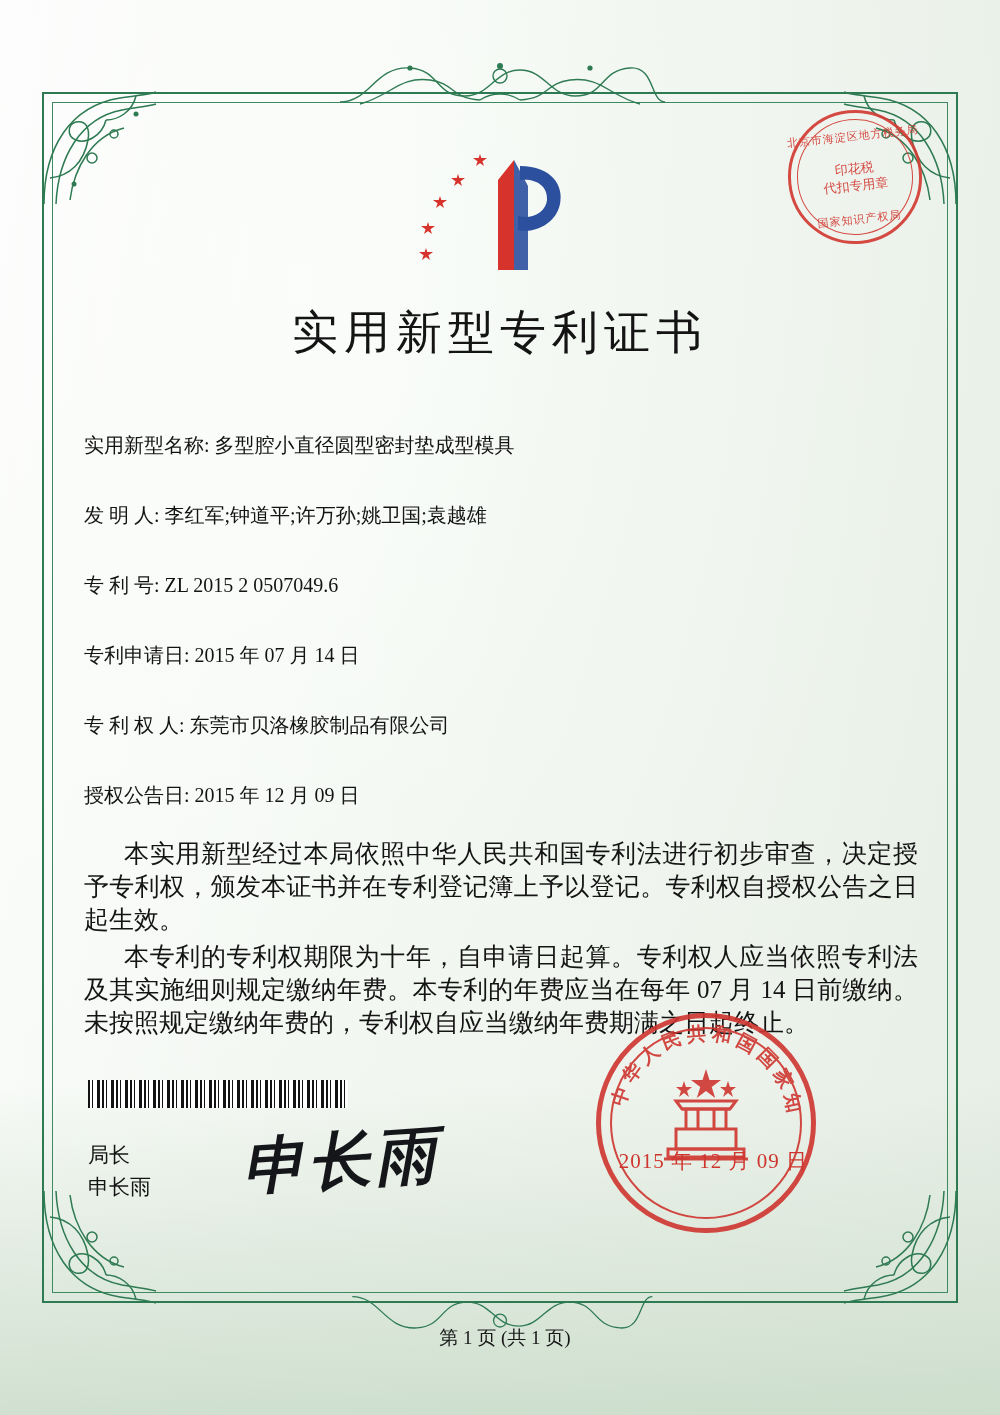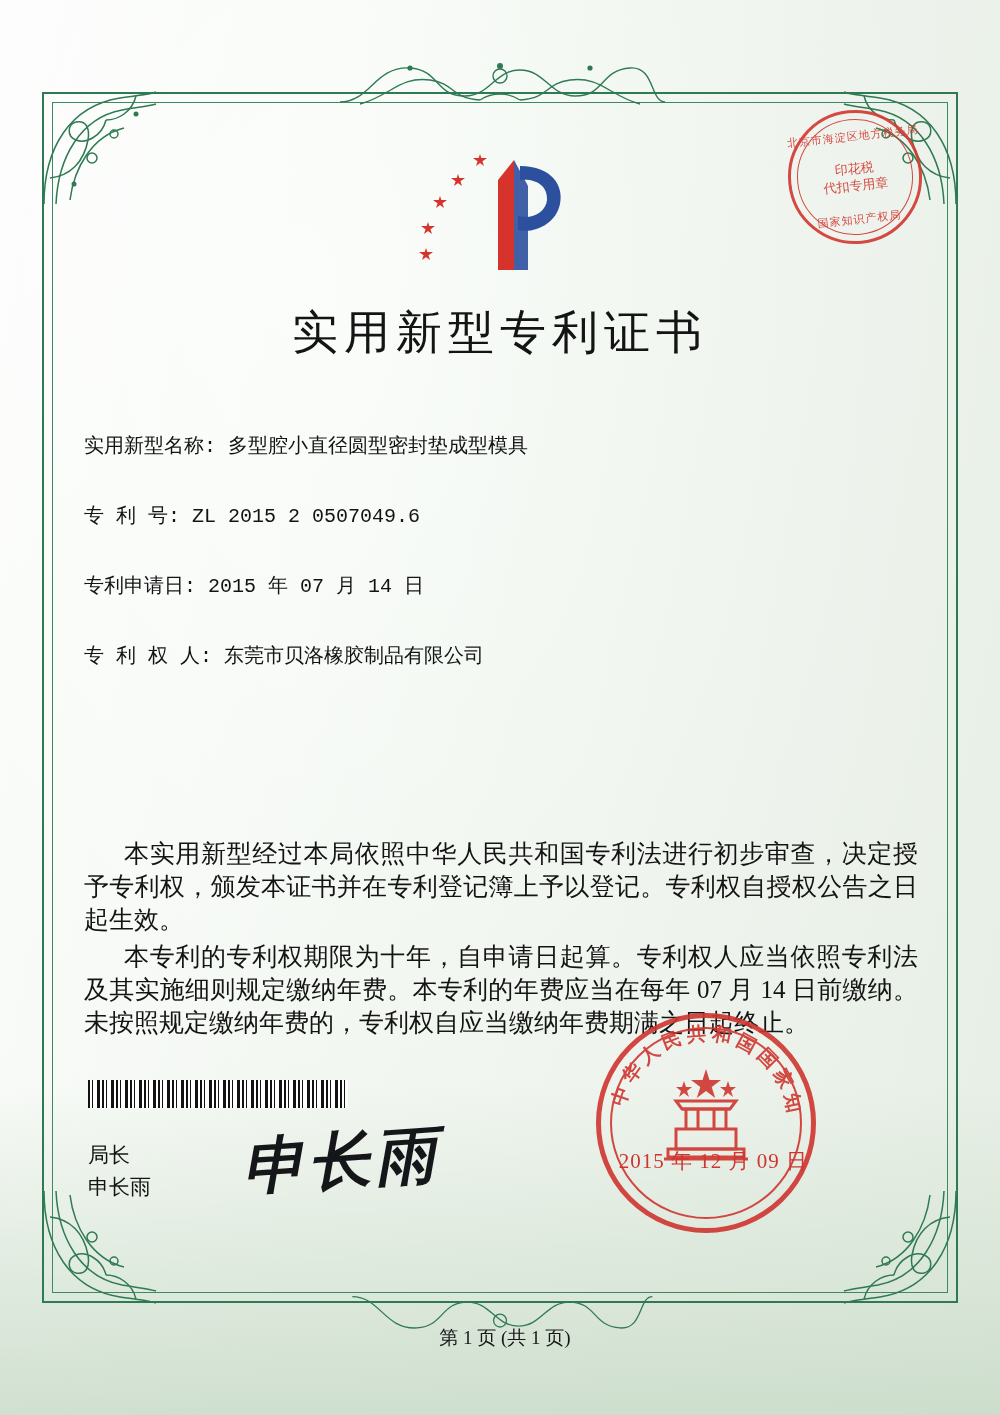--- a/index.html
+++ b/index.html
@@ -138,21 +138,21 @@
     font-family: "DejaVu Sans", sans-serif;
     font-weight: normal;
     font-size: 46px;
     letter-spacing: 6px;
     color: #141414;
   }
 
   .fields {
     position: absolute;
     left: 32px; top: 330px; right: 32px;
-    font-family: Liberation Mono, monospace;
+    font-family: Liberation Serif, serif;
     font-size: 20px;
     color: #131313;
   }
   .field-row {
     margin-bottom: 43px;
     white-space: nowrap;
   }
   .field-label { display: inline; }
   .field-value { display: inline; }
 
@@ -365,30 +365,38 @@
     </div>
 
     <div class="title">实用新型专利证书</div>
 
     <div class="fields">
       <div class="field-row">
         <span class="field-label">实用新型名称:</span>
         <span class="field-value">多型腔小直径圆型密封垫成型模具</span>
       </div>
       <div class="field-row">
+        <span class="field-label">发  明  人:</span>
+        <span class="field-value">李红军;钟道平;许万孙;姚卫国;袁越雄</span>
+      </div>
+      <div class="field-row">
         <span class="field-label">专  利  号:</span>
         <span class="field-value">ZL 2015 2 0507049.6</span>
       </div>
       <div class="field-row">
         <span class="field-label">专利申请日:</span>
         <span class="field-value">2015 年 07 月 14 日</span>
       </div>
       <div class="field-row">
         <span class="field-label">专 利 权 人:</span>
         <span class="field-value">东莞市贝洛橡胶制品有限公司</span>
+      </div>
+      <div class="field-row">
+        <span class="field-label">授权公告日:</span>
+        <span class="field-value">2015 年 12 月 09 日</span>
       </div>
     </div>
 
     <div class="body-text">
       <p>本实用新型经过本局依照中华人民共和国专利法进行初步审查，决定授予专利权，颁发本证书并在专利登记簿上予以登记。专利权自授权公告之日起生效。</p>
       <p>本专利的专利权期限为十年，自申请日起算。专利权人应当依照专利法及其实施细则规定缴纳年费。本专利的年费应当在每年 07 月 14 日前缴纳。未按照规定缴纳年费的，专利权自应当缴纳年费期满之日起终止。</p>
     </div>
 
     <div class="barcode"></div>
 

